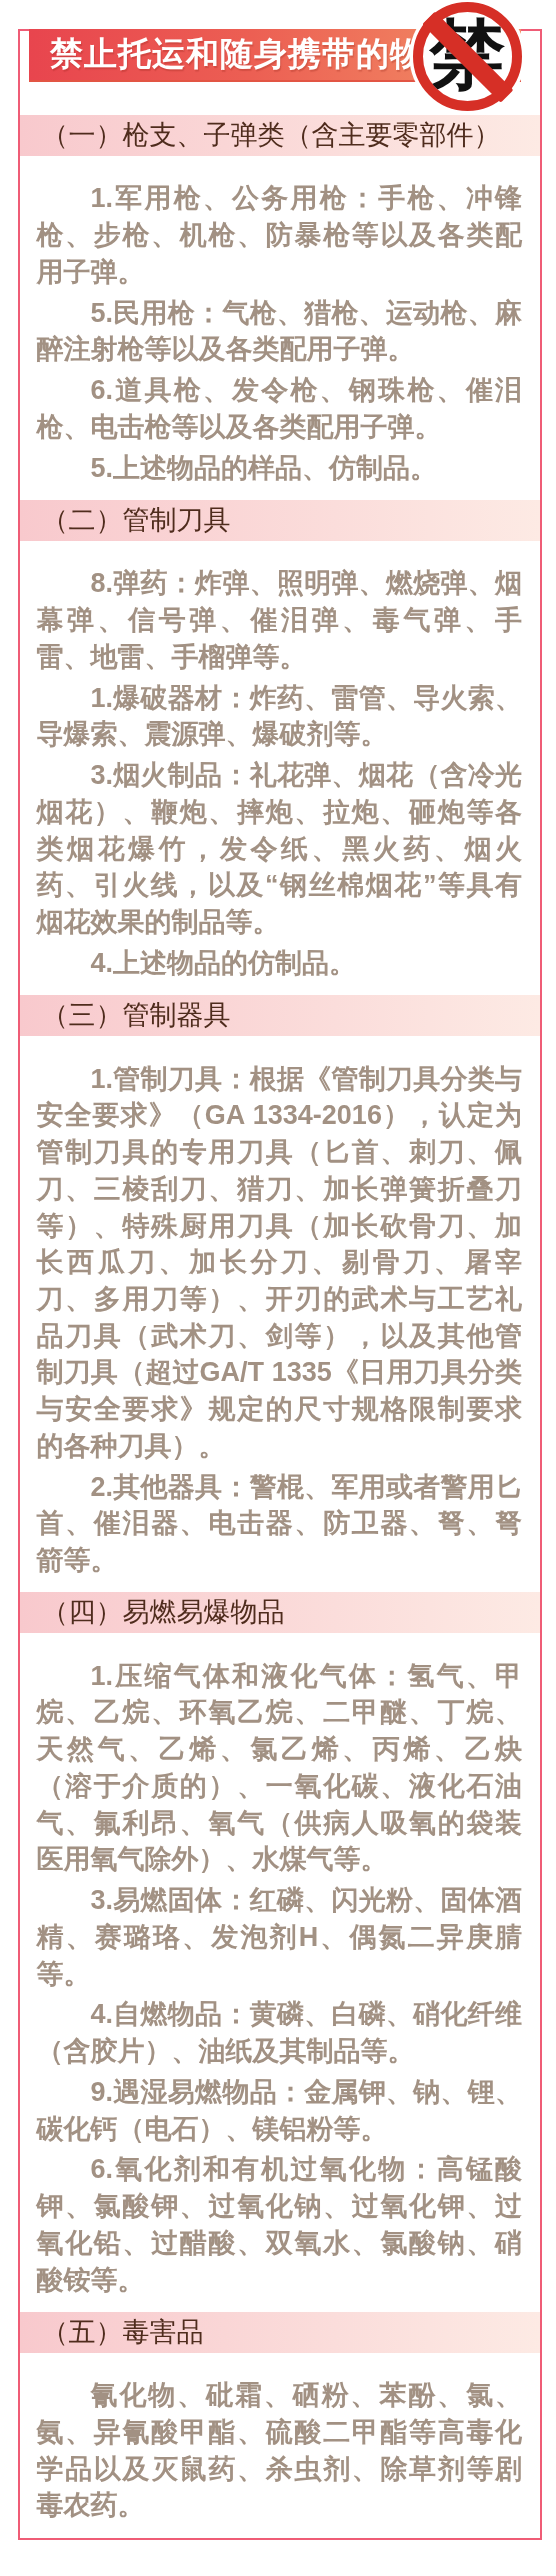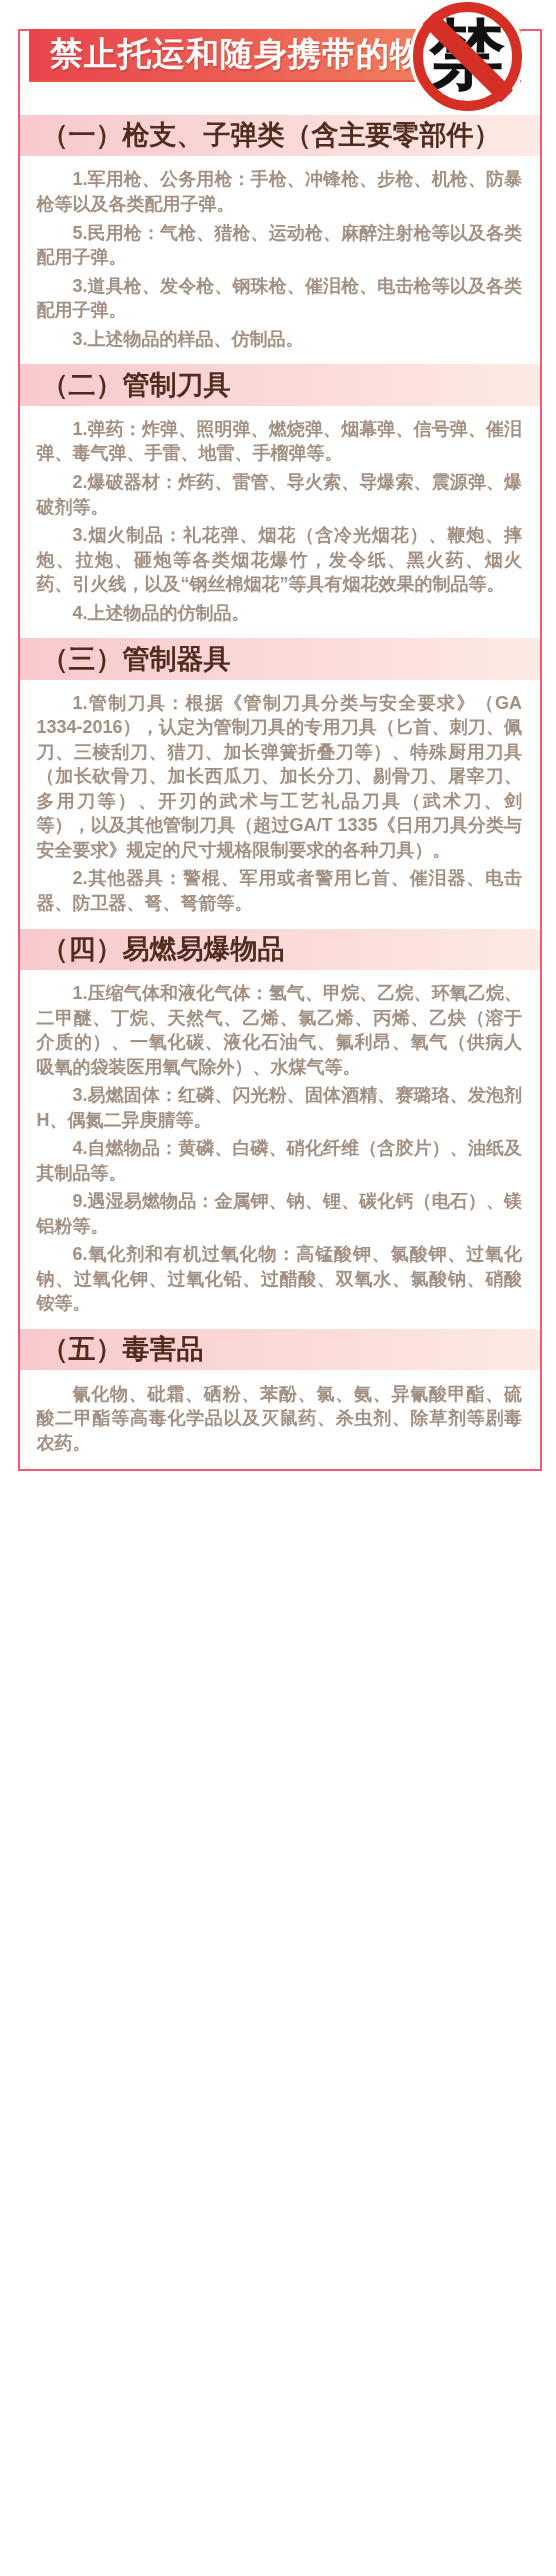--- a/index.html
+++ b/index.html
@@ -77,33 +77,34 @@
     background:#d62f26;
     transform:translate(-50%,-50%) rotate(45deg);
     border-radius:2.1px;
   }
 
   
   #sections{padding-top:33px;}
   .section-band{
     background:linear-gradient(90deg,#f8c9cd 0%,#fdeae4 100%);
     color:#4f2c1d;
-    font-weight:bold;
+    font-weight:normal;
     font-size:27px;
     line-height:1.3;
     padding:3.1px 20.6px 3.1px 21.6px;
     text-align:justify;
   }
   .section-body{
     padding:11.3px 17.5px 13.4px 16.5px;
     color:#a29183;
     font-weight:bold;
-    font-size:18px;
+    font-size:27px;
     line-height:1.36;
     text-align:justify;
+    margin-top:13px;
   }
   .para{margin:0 0 4.1px 0;text-indent:2em;}
   .para:last-child{margin-bottom:0;}
 </style>
 </head>
 <body>
 
 <div class="page">
 
   <div class="frame">
@@ -118,29 +119,29 @@
       </div>
       <div class="ban-slash"></div>
     </div>
 
     <div id="sections">
         <section class="section">
           <div class="section-band">（一）枪支、子弹类（含主要零部件）</div>
           <div class="section-body">
             <p class="para">1.军用枪、公务用枪：手枪、冲锋枪、步枪、机枪、防暴枪等以及各类配用子弹。</p>
             <p class="para">5.民用枪：气枪、猎枪、运动枪、麻醉注射枪等以及各类配用子弹。</p>
-            <p class="para">3.道具枪、发令枪、钢珠枪、催泪枪、电击枪等以及各类配用子弹。</p>
-            <p class="para">3.上述物品的样品、仿制品。</p>
+            <p class="para">6.道具枪、发令枪、钢珠枪、催泪枪、电击枪等以及各类配用子弹。</p>
+            <p class="para">5.上述物品的样品、仿制品。</p>
           </div>
         </section>
         <section class="section">
           <div class="section-band">（二）管制刀具</div>
           <div class="section-body">
-            <p class="para">1.弹药：炸弹、照明弹、燃烧弹、烟幕弹、信号弹、催泪弹、毒气弹、手雷、地雷、手榴弹等。</p>
-            <p class="para">2.爆破器材：炸药、雷管、导火索、导爆索、震源弹、爆破剂等。</p>
+            <p class="para">8.弹药：炸弹、照明弹、燃烧弹、烟幕弹、信号弹、催泪弹、毒气弹、手雷、地雷、手榴弹等。</p>
+            <p class="para">1.爆破器材：炸药、雷管、导火索、导爆索、震源弹、爆破剂等。</p>
             <p class="para">3.烟火制品：礼花弹、烟花（含冷光烟花）、鞭炮、摔炮、拉炮、砸炮等各类烟花爆竹，发令纸、黑火药、烟火药、引火线，以及“钢丝棉烟花”等具有烟花效果的制品等。</p>
             <p class="para">4.上述物品的仿制品。</p>
           </div>
         </section>
         <section class="section">
           <div class="section-band">（三）管制器具</div>
           <div class="section-body">
             <p class="para">1.管制刀具：根据《管制刀具分类与安全要求》（GA 1334-2016），认定为管制刀具的专用刀具（匕首、刺刀、佩刀、三棱刮刀、猎刀、加长弹簧折叠刀等）、特殊厨用刀具（加长砍骨刀、加长西瓜刀、加长分刀、剔骨刀、屠宰刀、多用刀等）、开刃的武术与工艺礼品刀具（武术刀、剑等），以及其他管制刀具（超过GA/T 1335《日用刀具分类与安全要求》规定的尺寸规格限制要求的各种刀具）。</p>
             <p class="para">2.其他器具：警棍、军用或者警用匕首、催泪器、电击器、防卫器、弩、弩箭等。</p>
           </div>

